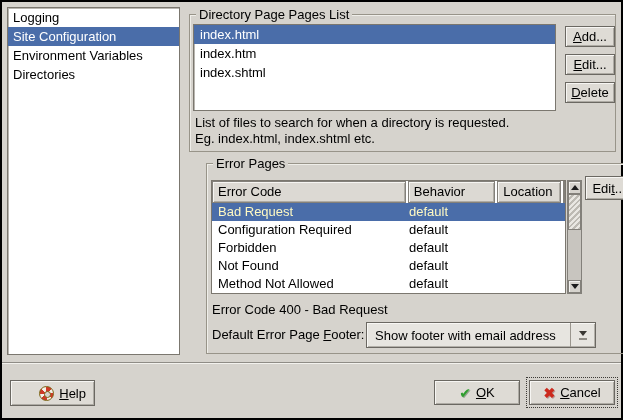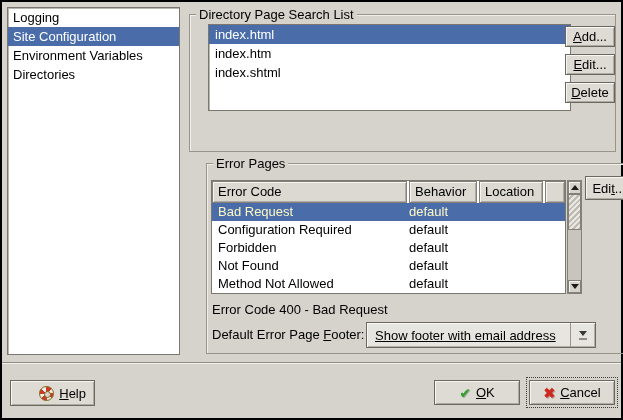--- a/index.html
+++ b/index.html
@@ -31,34 +31,34 @@
 
   
   .frame{ position:absolute; border:1px solid #989489;
           box-shadow: inset 1px 1px 0 #efeee9; }
   .frame-label{ position:absolute; top:-8px; left:6px; background:#d6d3cd;
                 padding:0 3px; line-height:15px; white-space:nowrap; }
   .frame1{ left:189px; top:14px;  width:427px; height:138px; }
   .frame2{ left:206px; top:163px; width:427px; height:191px; }
 
   
-  .file-list{ position:absolute; left:18px; top:9px; width:363px; height:87px; overflow:hidden; }
+  .file-list{ position:absolute; left:3px; top:9px; width:363px; height:87px; overflow:hidden; }
   .file-row{ height:19px; line-height:19px; padding-left:6px; }
   .file-row.selected{ background:#4a6da9; color:#fff; }
   .side-btn{ left:375px; width:50px; height:21px; }
   .desc{ position:absolute; left:5px; top:100px; line-height:16px; white-space:nowrap; }
 
   
   .table{ position:absolute; left:4px; top:16px; width:355px; height:114px;
           background:#fff; border:1px solid #7b776f; overflow:hidden; }
   .thead{ display:flex; height:22px; background:#fff; }
   .th{ background:#dcd9d3; border:1px solid #83807a;
        box-shadow: inset 1px 1px 0 #f6f5f2, inset -1px -1px 0 #aeaba4;
        line-height:20px; padding-left:5px; overflow:hidden; white-space:nowrap; }
-  .th-code{ width:195px; } .th-behavior{ width:68px; margin-left:2px; }
+  .th-code{ width:195px; } .th-behavior{ width:88px; margin-left:2px; }
   .th-location{ width:64px; margin-left:2px; } .th-filler{ flex:1; margin-left:2px; padding:0; }
   .tr{ display:flex; height:18px; line-height:18px; white-space:nowrap; }
   .tr.selected{ background:#4a6da9; color:#fef9c3; }
   .td-code{ width:197px; padding-left:6px; overflow:hidden; }
   .td-behavior{ width:64px; }
 
   
   .vscroll{ position:absolute; left:360px; top:16px; width:15px; height:114px;
             background:#c8c5bf; border:1px solid #83807a; }
   .sb-btn{ position:absolute; left:0; width:13px; height:13px; background:#d6d3cd;
@@ -75,21 +75,21 @@
 
   .edit2-btn{ left:378px; top:12px; width:48px; height:24px; }
   .status-text{ position:absolute; left:5px; top:138px; white-space:nowrap; }
 
   
   .footer-label{ position:absolute; left:5px; top:163px; white-space:nowrap; }
   .combo{ position:absolute; left:159px; top:158px; width:230px; height:26px;
           background:#e7e5e0; border:1px solid #6b6862;
           box-shadow: inset 1px 1px 0 #f8f7f4, inset -1px -1px 0 #b3b0a9;
           display:flex; align-items:center; }
-  .combo-text{ flex:1; padding-left:8px; white-space:nowrap; overflow:hidden;text-decoration:underline; }
+  .combo-text{ flex:1; padding-left:8px; white-space:nowrap; overflow:hidden; }
   .combo-arrow{ width:25px; height:100%; border-left:1px solid #9a968e;
                 display:flex; flex-direction:column; align-items:center; justify-content:center; gap:2px; }
   .combo-tri{ width:0; height:0; border-left:4px solid transparent; border-right:4px solid transparent;
               border-top:5px solid #3a3833; }
   .combo-bar{ width:8px; height:2px; background:#8f8c85; }
 
   
   .separator{ position:absolute; left:2px; top:362px; width:619px; height:2px;
               border-top:1px solid #8f8c86; border-bottom:1px solid #f3f2ee; }
   .help-btn{ left:10px; top:380px; width:85px; height:26px;justify-content:flex-end; }
@@ -115,38 +115,42 @@
 <div class="window">
 
   <div class="sidebar sunken">
     <div class="side-item">Logging</div>
     <div class="side-item selected">Site Configuration</div>
     <div class="side-item">Environment Variables</div>
     <div class="side-item">Directories</div>
   </div>
 
   <div class="frame frame1">
-    <span class="frame-label">Directory Page Search List</span>
+    <span class="frame-label">Directory Page Pages List</span>
 
     <div class="file-list sunken">
       <div class="file-row selected">index.html</div>
       <div class="file-row">index.htm</div>
       <div class="file-row">index.shtml</div>
     </div>
 
     <button class="btn side-btn" style="top:11px;">
       <span><span></span><span class="mn">A</span><span>dd...</span></span>
     </button>
     <button class="btn side-btn" style="top:39px;">
       <span><span></span><span class="mn">E</span><span>dit...</span></span>
     </button>
     <button class="btn side-btn" style="top:67px;">
       <span><span></span><span class="mn">D</span><span>elete</span></span>
     </button>
 
+    <div class="desc">
+      <div>List of files to search for when a directory is requested.</div>
+      <div>Eg. index.html, index.shtml etc.</div>
+    </div>
   </div>
 
   <div class="frame frame2">
     <span class="frame-label">Error Pages</span>
 
     <div class="table">
       <div class="thead">
         <div class="th th-code">Error Code</div>
         <div class="th th-behavior">Behavior</div>
         <div class="th th-location">Location</div>

